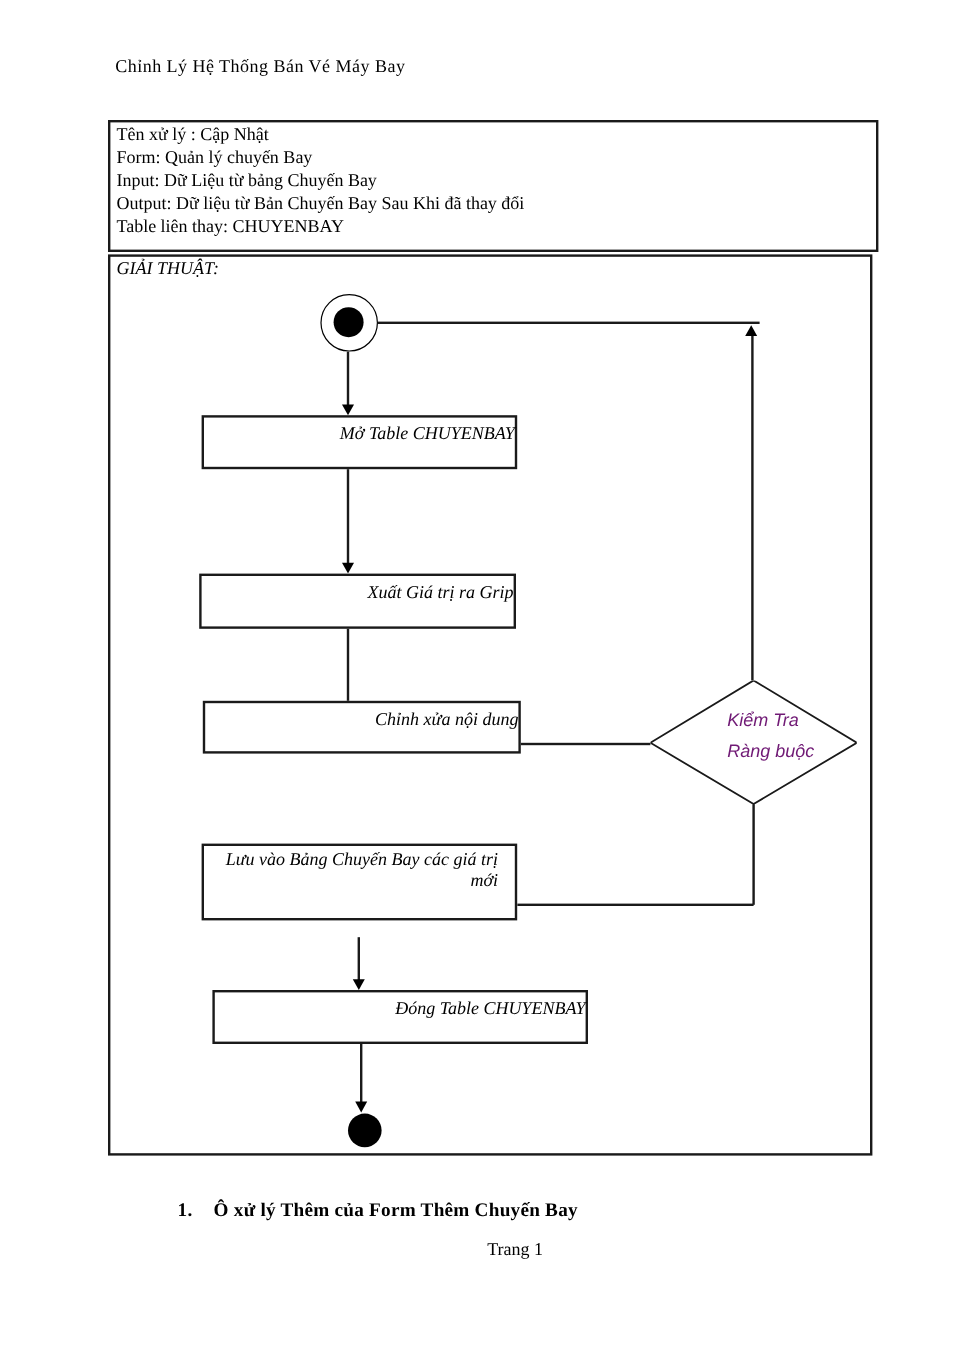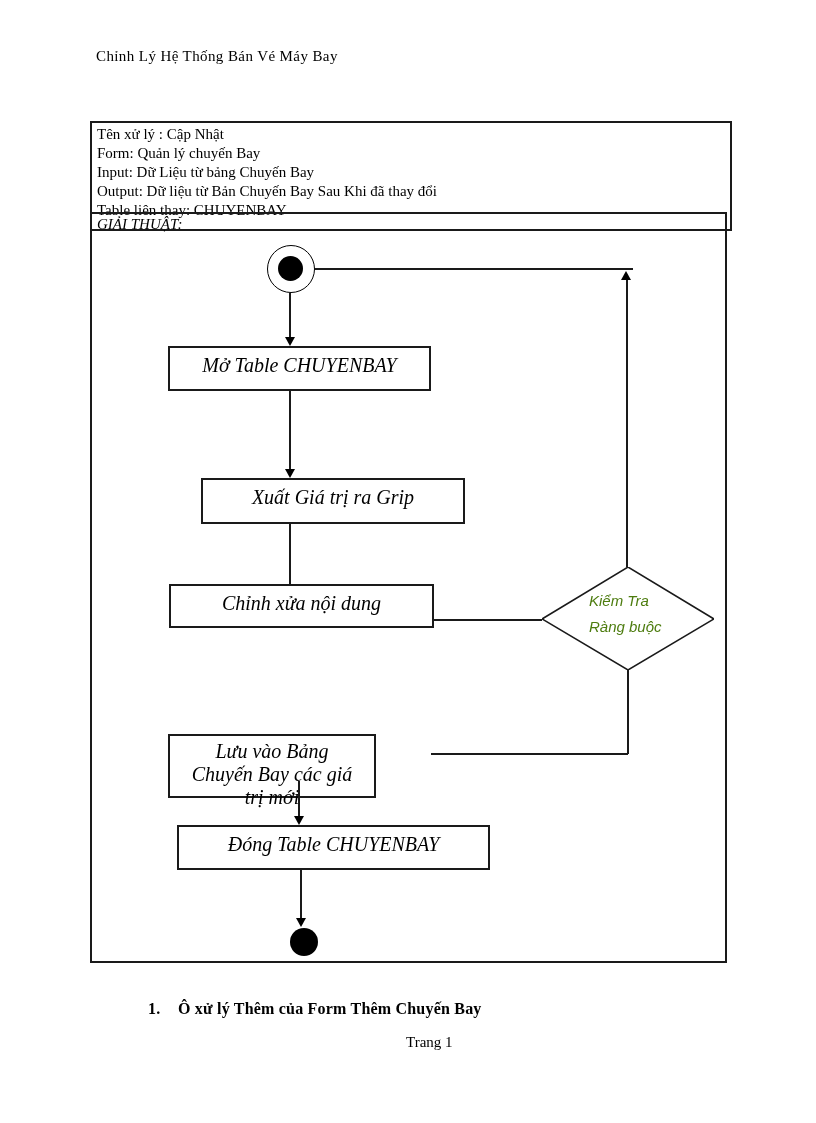--- a/index.html
+++ b/index.html
@@ -13,38 +13,37 @@
   }
   .abs{position:absolute;}
   .doc-header{
     left:96px;top:48px;
     font-size:15px;letter-spacing:.4px;
   }
   .info-box{
     left:90px;top:100px;width:633px;height:104px;
     border:2px solid #1a1a1a;
     padding:2px 0 0 5px;
-    margin-top:21px;
   }
   .info-line{
     font-size:15px;line-height:19px;white-space:nowrap;
   }
   .algo-box{
     left:90px;top:212px;width:633px;height:747px;
     border:2px solid #1a1a1a;
     font-style:italic;
   }
   .algo-label{
     position:absolute;left:5px;top:2px;font-size:15px;
   }
   
   .fbox{
     position:absolute;
     border:2px solid #1a1a1a;background:#fff;
-    font-size:20px;text-align:center;
+    font-size:15px;text-align:right;
     padding-top:6px;box-sizing:border-box;
   }
   .vline{position:absolute;width:1.5px;background:#1a1a1a;}
   .hline{position:absolute;height:1.5px;background:#1a1a1a;}
   .arrow-down{
     position:absolute;width:0;height:0;
     border-left:5px solid transparent;border-right:5px solid transparent;
     border-top:9px solid #000;
   }
   .arrow-up{
@@ -60,23 +59,23 @@
     position:absolute;left:10px;top:10px;width:25px;height:25px;
     background:#000;border-radius:50%;
   }
   .end-dot{
     position:absolute;left:198px;top:714px;width:28px;height:28px;
     background:#000;border-radius:50%;
   }
   .diamond-wrap{position:absolute;left:450px;top:353px;width:172px;height:103px;}
   .diamond-wrap svg{display:block;}
   .diamond-text{
-    position:absolute;left:47px;top:21px;width:110px;
+    position:absolute;left:64px;top:21px;width:110px;
     font-family:"Liberation Sans","DejaVu Sans",sans-serif;
-    font-size:15px;line-height:26px;color:#4d7c0f;
+    font-size:15px;line-height:26px;color:#701a75;
   }
   .caption{
     left:148px;top:1000px;
     font-size:16px;font-weight:bold;letter-spacing:.2px;
   }
   .caption .cap-num{display:inline-block;width:30px;}
   .doc-footer{
     left:406px;top:1034px;font-size:15px;
   }
 </style>
@@ -109,21 +108,21 @@
     <div class="vline" style="left:197px;top:79px;height:45px;"></div>
     <div class="arrow-down" style="left:193px;top:123px;"></div>
 
     <div class="fbox" style="left:76px;top:132px;width:263px;height:45px;">
       <span>Mở Table CHUYENBAY</span>
     </div>
 
     <div class="vline" style="left:197px;top:177px;height:79px;"></div>
     <div class="arrow-down" style="left:193px;top:255px;"></div>
 
-    <div class="fbox" style="left:74px;top:264px;width:264px;height:46px;margin-left:35px;">
+    <div class="fbox" style="left:74px;top:264px;width:264px;height:46px;">
       <span>Xuất Giá trị ra Grip</span>
     </div>
 
     <div class="vline" style="left:197px;top:310px;height:67px;"></div>
     <div class="arrow-down" style="left:193px;top:376px;"></div>
 
     <div class="fbox" style="left:77px;top:370px;width:265px;height:44px;">
       <span>Chỉnh xửa nội dung</span>
     </div>
 
@@ -135,21 +134,21 @@
       </svg>
       <div class="diamond-text">
         <div>Kiểm Tra</div>
         <div>Ràng buộc</div>
       </div>
     </div>
 
     <div class="vline" style="left:535px;top:456px;height:84px;"></div>
     <div class="hline" style="left:339px;top:539px;width:197px;"></div>
 
-    <div class="fbox" style="left:76px;top:520px;width:208px;height:64px;padding:4px 14px 0 14px;">
+    <div class="fbox" style="left:76px;top:489px;width:263px;height:64px;padding:4px 14px 0 14px;">
       <span>Lưu vào Bảng Chuyến Bay các giá trị mới</span>
     </div>
 
     <div class="vline" style="left:206px;top:567px;height:36px;"></div>
     <div class="arrow-down" style="left:202px;top:602px;"></div>
 
     <div class="fbox" style="left:85px;top:611px;width:313px;height:45px;">
       <span>Đóng Table CHUYENBAY</span>
     </div>
 

